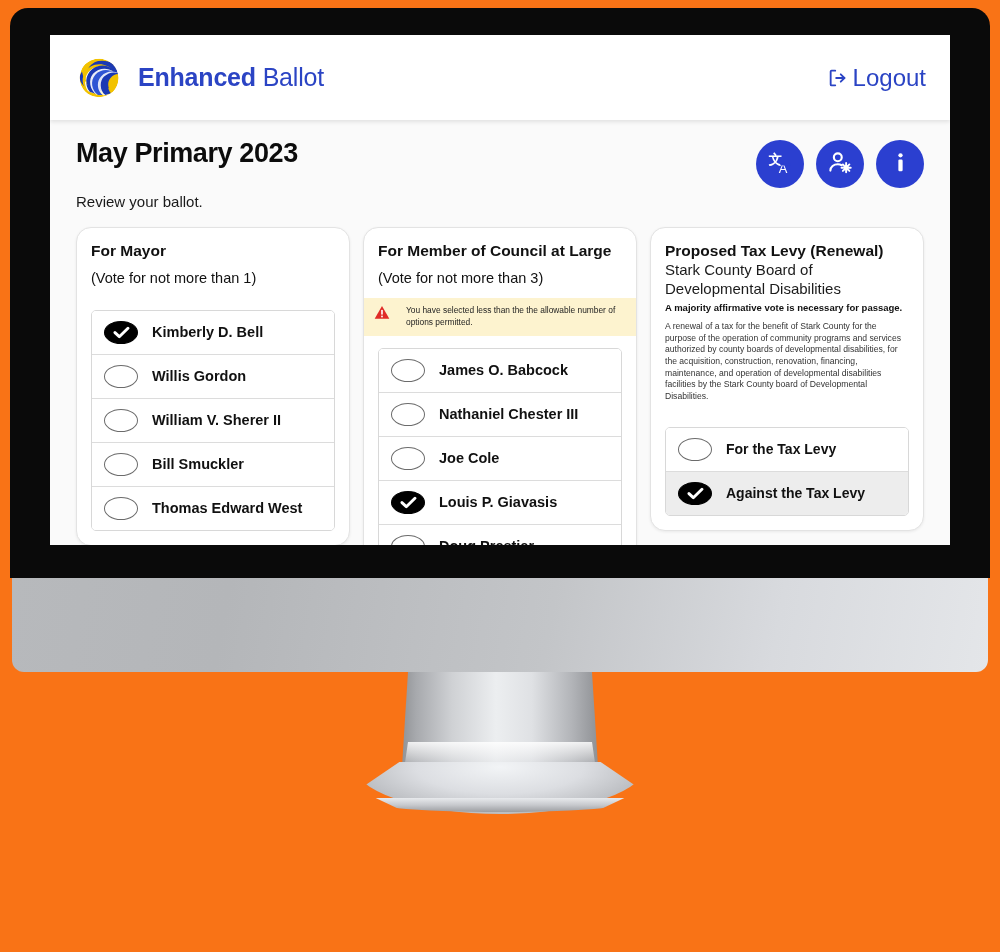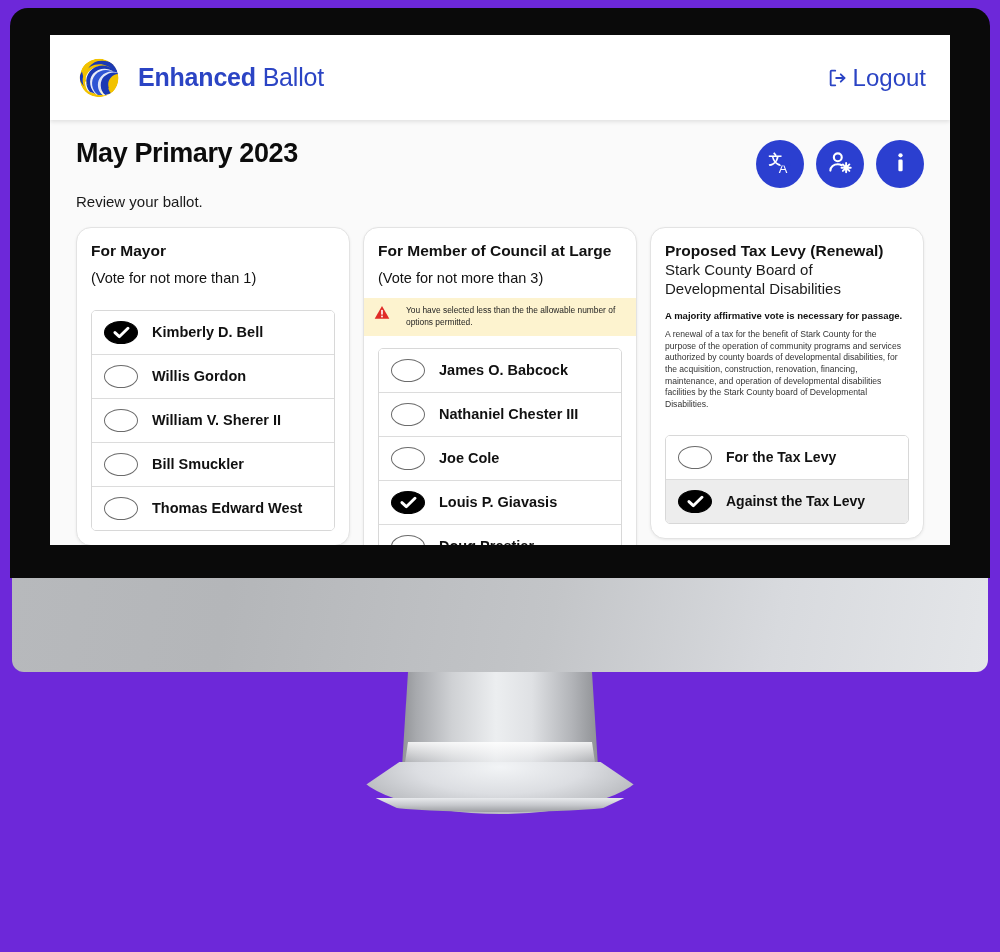--- a/index.html
+++ b/index.html
@@ -2,21 +2,21 @@
 <html><head>
 <meta charset="utf-8">
 <style>
   * { box-sizing: border-box; margin: 0; padding: 0; }
   html, body {
     width: 1000px; height: 952px;
     background: #000;
     font-family: "Liberation Sans", sans-serif;
     overflow: hidden;
   }
-  .stage { position: relative; width: 1000px; height: 952px; background: #6d28d9; }
+  .stage { position: relative; width: 1000px; height: 952px; background: #f97316; }
 
   
   .monitor-bezel {
     position: absolute; left: 10px; top: 8px;
     width: 980px; height: 570px;
     background: #0a0a0a;
     border-radius: 18px 18px 0 0;
   }
   .monitor-chin {
     position: absolute; left: 12px; top: 578px;
@@ -98,21 +98,21 @@
   .col { flex: 1 1 0; min-width: 0; }
   .card {
     background: #fff; border: 1px solid #e3e3e3; border-radius: 15px;
     box-shadow: 0 1px 3px rgba(0,0,0,0.07);
     overflow: hidden;
   }
   .card-head { padding: 14px 14px 12px 14px; }
   .contest-title { font-size: 15.5px; font-weight: 700; color: #111; line-height: 1.22; }
   .contest-sub { font-size: 14.5px; color: #111; margin-top: 9px; }
   .office-sub { font-size: 15px; color: #1b1b1b; line-height: 1.24; font-weight: 400; }
-  .majority-note { font-size: 9.5px; font-weight: 700; color: #111; margin-top: 12px; line-height: 1.3; }
+  .majority-note { font-size: 9.5px; font-weight: 700; color: #111; margin-top: 4px; line-height: 1.3; }
   .issue-body { font-size: 8.6px; color: #333; margin-top: 7px; line-height: 1.34; }
 
   .warn {
     background: #fdf3cf; display: flex; gap: 16px; align-items: flex-start;
     padding: 7px 10px 8px 10px;
   }
   .warn-txt { font-size: 8.4px; color: #1d1d1d; line-height: 1.38; }
 
   .opt-box { margin: 12px 14px 14px 14px; border: 1px solid #d8d8d8; border-radius: 5px; overflow: hidden; }
   .opt {

